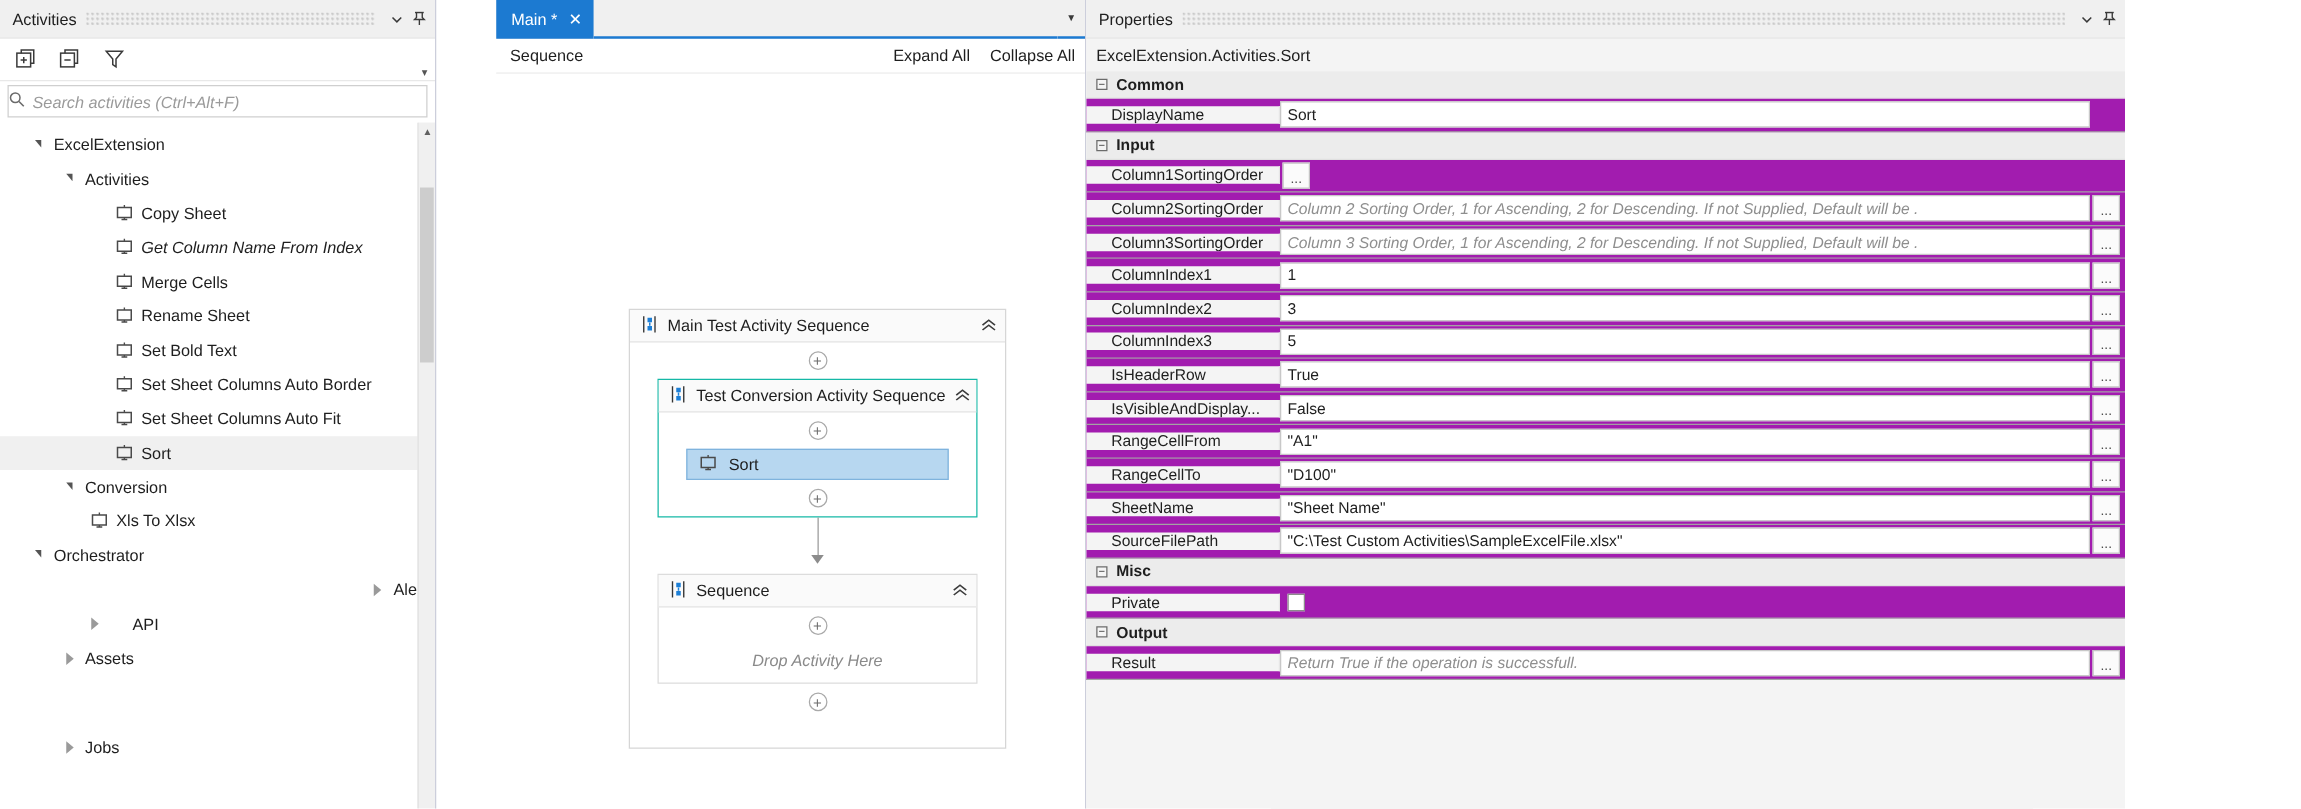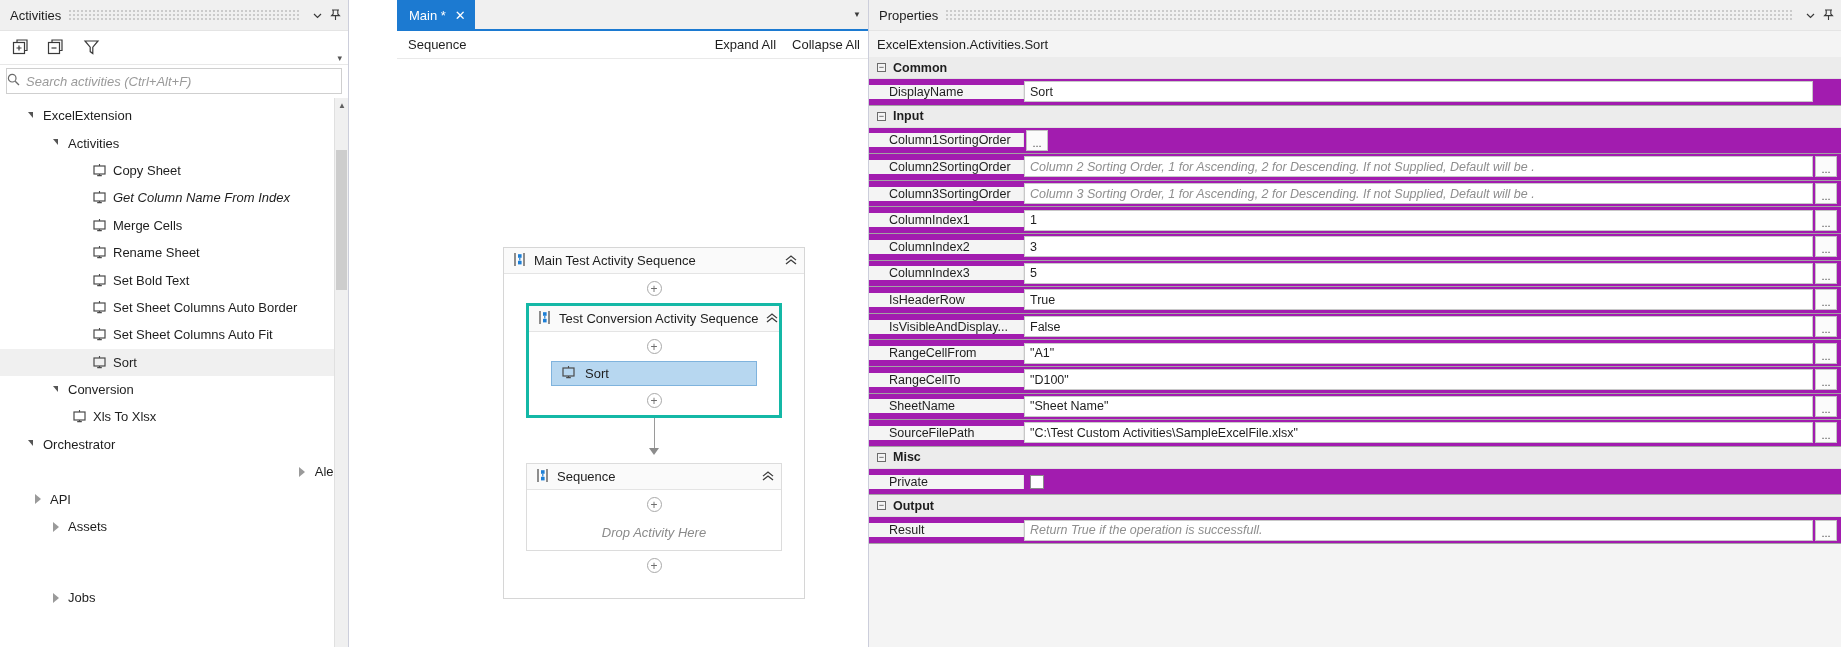--- a/index.html
+++ b/index.html
@@ -5,21 +5,21 @@
   * { box-sizing: border-box; }
   html, body {
     margin: 0; padding: 0;
     width: 1841px; height: 647px;
     overflow: hidden;
     background: #ffffff;
     font-family: "Liberation Sans", sans-serif;
     font-size: 12.5px;
     color: #1e1e1e;
   }
-  .app { display: flex; width: 1841px; height: 647px; }
+  .app { display: flex; width: 1700px; height: 647px; }
 
   
   .activities-panel {
     width: 349px; height: 647px;
     background: #ffffff;
     border-right: 1px solid #cccedb;
     display: flex; flex-direction: column;
     position: relative;
   }
   .panel-caption {
@@ -190,21 +190,21 @@
     border: 1px solid #a9a9a9; border-radius: 50%;
     display: flex; align-items: center; justify-content: center;
     color: #6e6e6e; font-size: 12px; line-height: 1;
     margin: 0 auto;
     background: #fff;
   }
   .plus-row { display: flex; justify-content: center; padding: 7px 0; }
 
   .wf-inner {
     margin: 0 22px;
-    border: 3px solid #14b8a6;
+    border: 1px solid #14b8a6;
     background: #ffffff;
   }
   .wf-inner2 {
     margin: 0 22px;
     border: 1px solid #dcdcdc;
     background: #ffffff;
   }
   .activity-chip {
     margin: 0 22px;
     height: 25px;
@@ -479,21 +479,21 @@
             <span class="tri-open"></span>
           </span>
           <span class="tree-label">Orchestrator</span>
         </div>
         <div class="tree-row" style="padding-left: 47px; justify-content: flex-end;">
           <span class="twisty">
             <span class="tri-closed"></span>
           </span>
           <span class="tree-label">Alerts</span>
         </div>
-        <div class="tree-row" style="padding-left: 29px;">
+        <div class="tree-row" style="padding-left: 67px; gap: 18px;">
           <span class="twisty">
             <span class="tri-closed"></span>
           </span>
           <span class="tree-label">API</span>
         </div>
         <div class="tree-row" style="padding-left: 47px;">
           <span class="twisty">
             <span class="tri-closed"></span>
           </span>
           <span class="tree-label">Assets</span>

